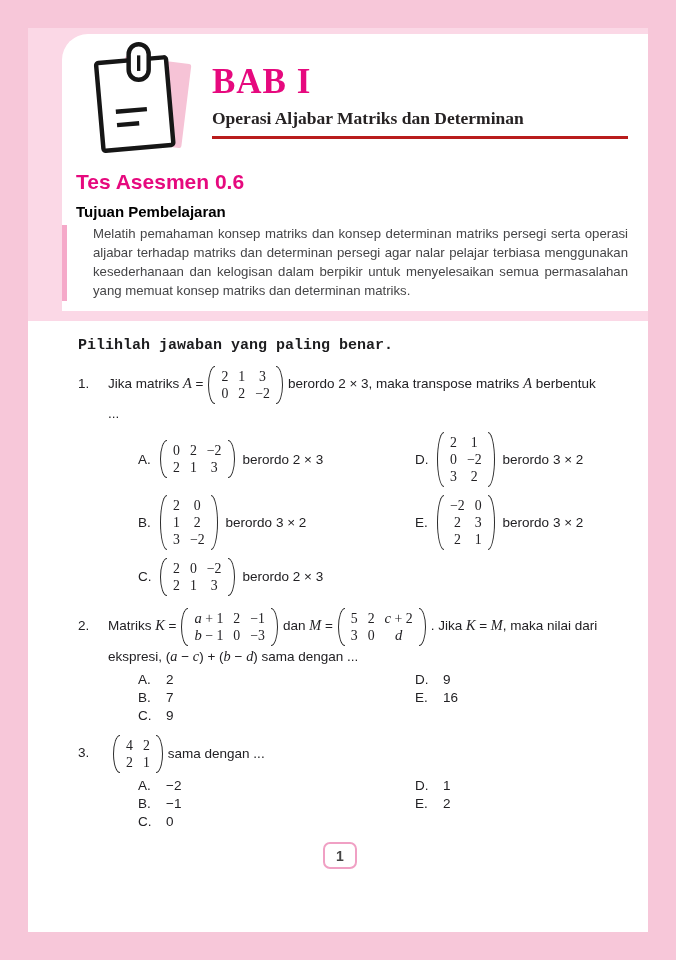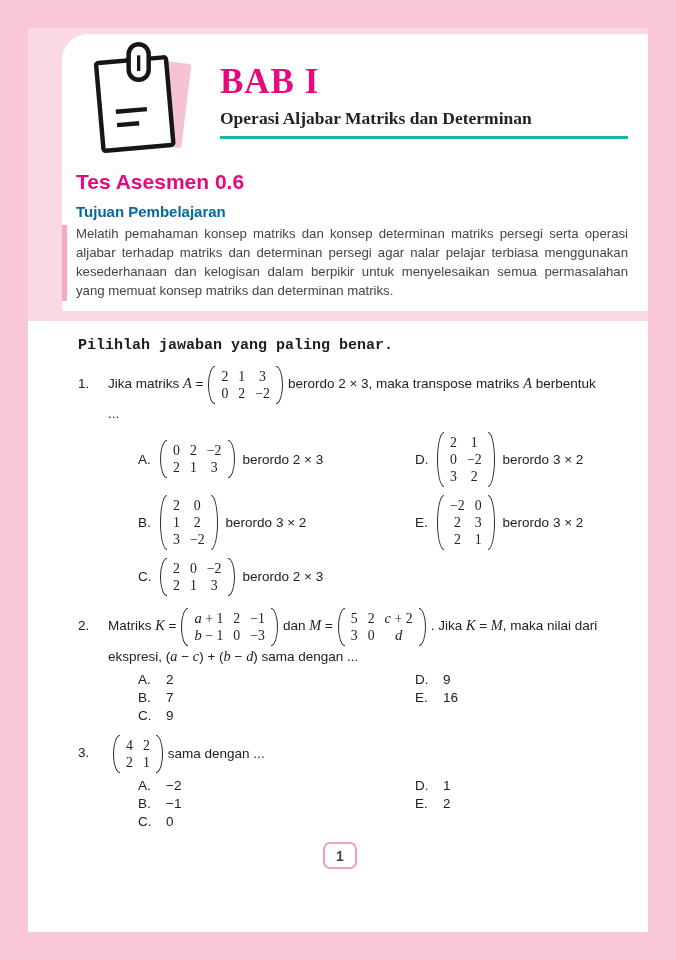--- a/index.html
+++ b/index.html
@@ -12,35 +12,35 @@
     --accent:#e6097e;
   }
   .inner {
     position:absolute; left:28px; top:28px;
     width:620px; height:904px;
     background:#ffffff; overflow:hidden;
   }
   
   .band { background:#fbd8e6; padding:6px 0 10px 34px; }
   .card { background:#ffffff; border-top-left-radius:26px; padding:0 20px 10px 0; }
-  .card-top { display:flex; gap:22px; padding:8px 0 0 24px; }
+  .card-top { display:flex; gap:14px; padding:8px 0 0 24px; }
   .note { width:112px; height:118px; flex:none; }
   .head-right { flex:1; display:flex; flex-direction:column; padding-top:20px; }
   .chapter {
     font-family:"Liberation Serif", serif; font-weight:700;
     font-size:35px; color:var(--accent); letter-spacing:1px;
   }
   .book-title {
     font-family:"Liberation Serif", serif; font-weight:700;
     font-size:17.5px; color:#262223;
-    padding:6px 0 7px; border-bottom:3px solid #14b8a6;
+    padding:6px 0 7px; border-bottom:3px solid #b91c1c;
   }
   .assessment { color:var(--accent); font-weight:700; font-size:21px; margin:10px 0 0 14px; }
-  .obj-head { font-weight:700; font-size:15px; color:#0369a1; margin:9px 0 5px 14px; }
-  .objective { border-left:5px solid #f5a9c9; padding-left:9px; }
+  .obj-head { font-weight:700; font-size:15px; color:#000000; margin:9px 0 5px 14px; }
+  .objective { border-left:5px solid #f5a9c9; padding-left:26px; }
   .obj-text { margin:0; font-size:13.2px; line-height:1.43; color:#454547; text-align:justify; }
 
   
   .main { padding:0 46px 0 50px; }
   .badge-row { position:relative; margin:14px 0 0 -16px; height:34px; }
   .bulb { position:absolute; left:-46px; top:-8px; color:var(--accent); }
   .badge {
     display:inline-block; background:var(--accent); color:#fff;
     font-weight:700; font-size:16.5px;
     padding:6px 30px 7px 20px; border-radius:10px 17px 17px 10px;

